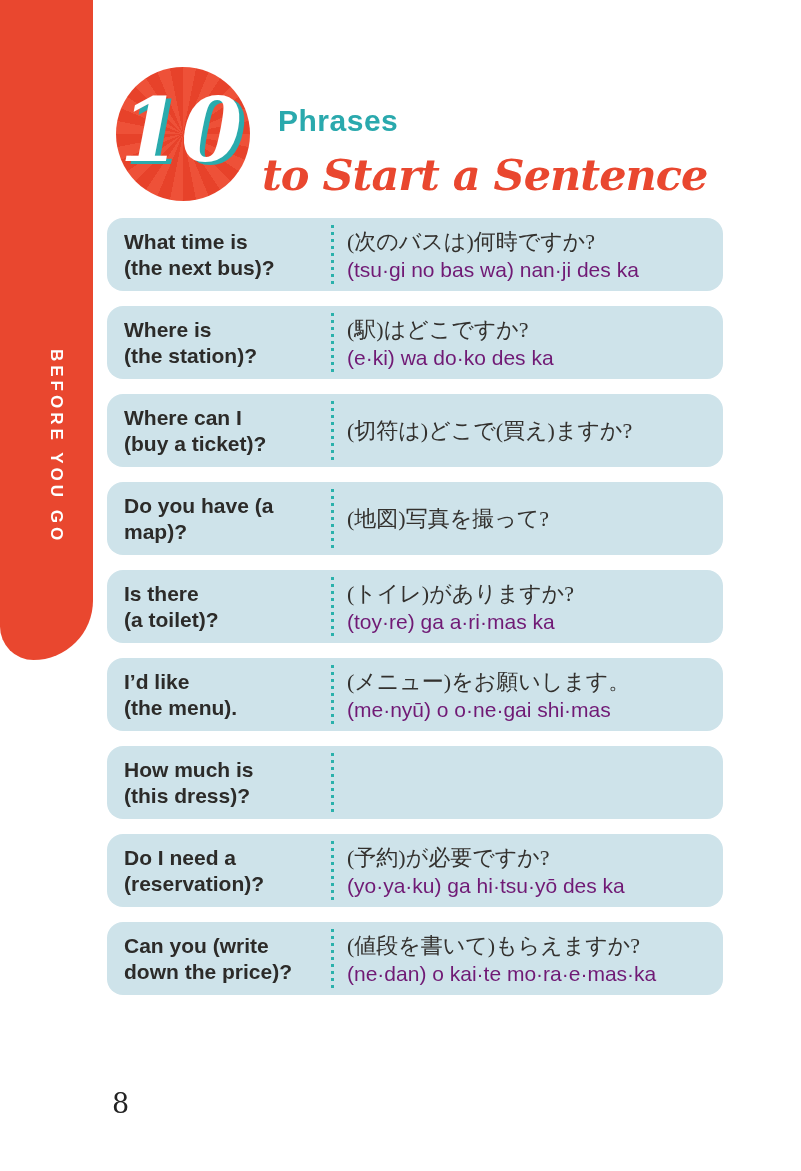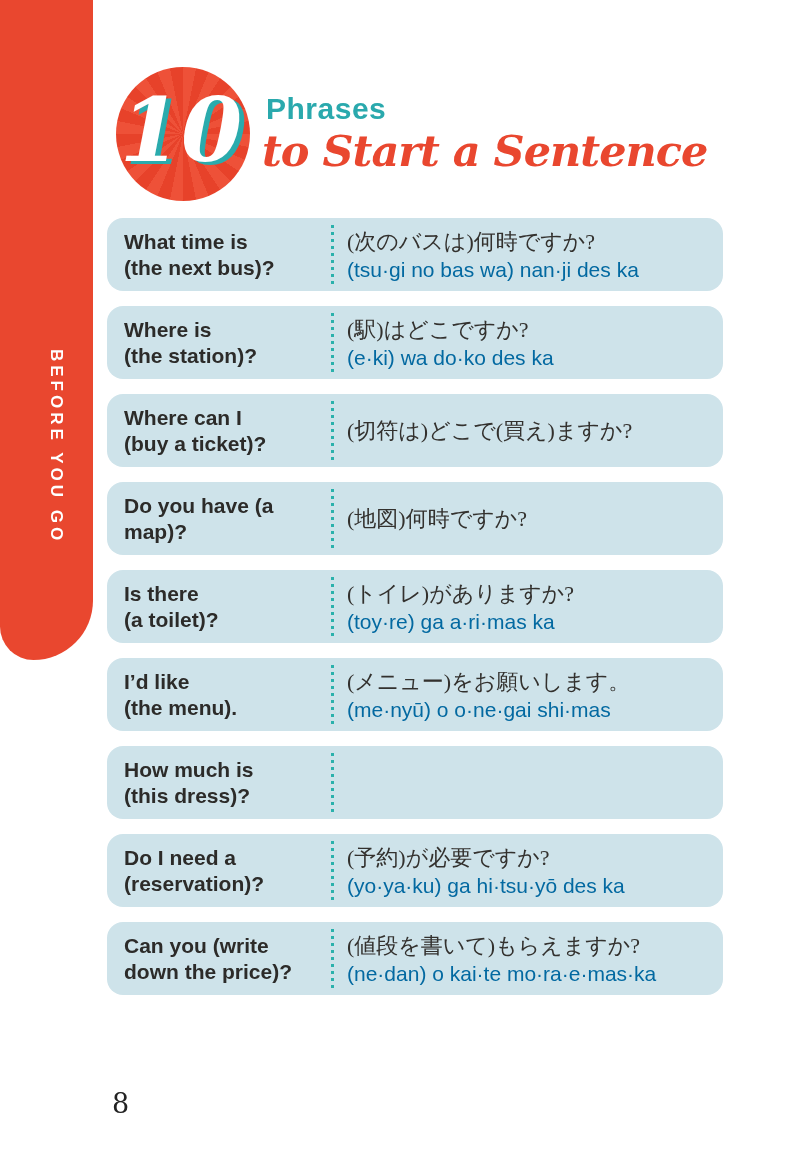--- a/index.html
+++ b/index.html
@@ -43,21 +43,21 @@
     font-weight:bold;
     font-size:88px;
     line-height:1;
     text-shadow:5px 3px 0 #2aabad;
     transform:translate(-2px,-4px);
   }
   .title-block{
     position:absolute;left:262px;top:88px;
   }
   .title-line1{
-    margin:4px;
+    margin:16px;
     color:#2aa9ad;
     font-size:30px;
     font-weight:bold;
     letter-spacing:0.5px;
   }
   .title-line2{
     margin:-2px 0 0 0;
     color:#e9472f;
     font-family:"DejaVu Serif", serif;
     font-style:italic;
@@ -101,21 +101,21 @@
   }
   .ja-line{
     font-family:Liberation Serif, serif;
     font-size:22px;
     line-height:29px;
     color:#33312e;
   }
   .roman-line{
     font-size:21px;
     line-height:27px;
-    color:#0369a1;
+    color:#701a75;
   }
 
   .page-number{
     position:absolute;left:112px;top:1088px;
     font-family:"DejaVu Serif", serif;
     font-size:27px;
     color:#222222;
   }
 </style>
 </head>
@@ -161,21 +161,21 @@
     <div class="col-ja">
       <div class="ja-line">(切符は)どこで(買え)ますか?</div>
     </div>
   </div>
 
   <div class="row">
     <div class="col-en">Do you have (a
 map)?</div>
     <div class="divider"></div>
     <div class="col-ja">
-      <div class="ja-line">(地図)何時ですか?</div>
+      <div class="ja-line">(地図)写真を撮って?</div>
     </div>
   </div>
 
   <div class="row">
     <div class="col-en">Is there
 (a toilet)?</div>
     <div class="divider"></div>
     <div class="col-ja">
       <div class="ja-line">(トイレ)がありますか?</div>
       <div class="roman-line">(toy·re) ga a·ri·mas ka</div>

